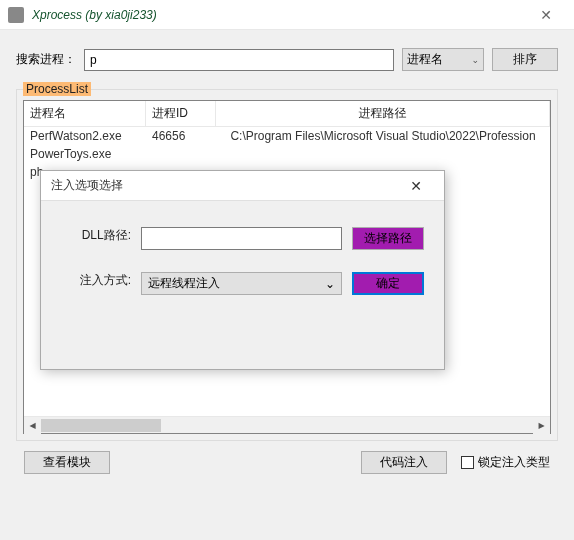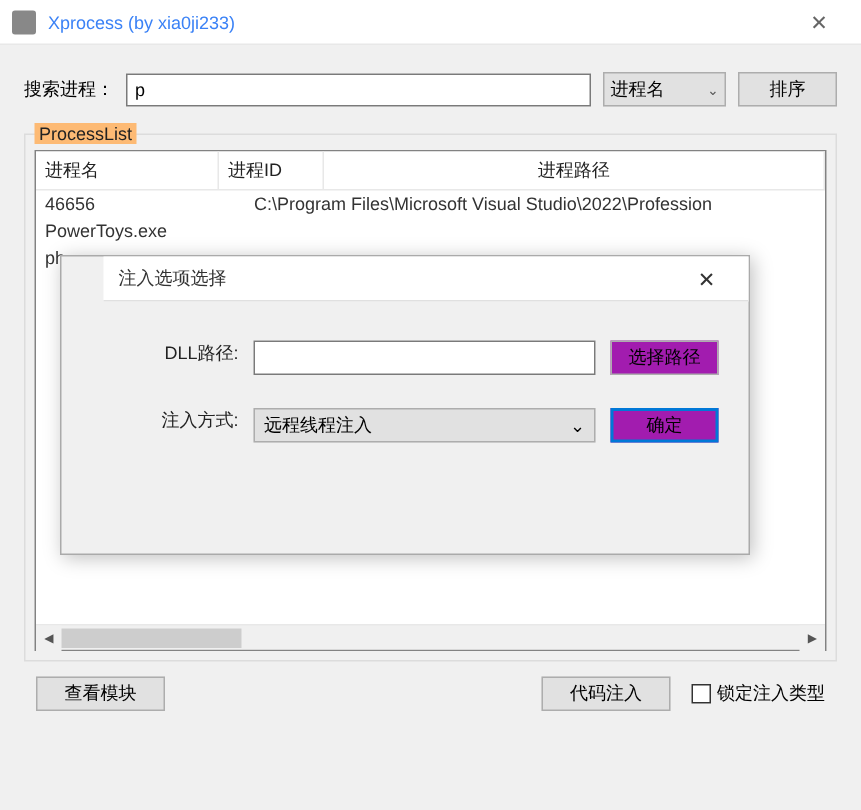--- a/index.html
+++ b/index.html
@@ -1,20 +1,20 @@
 <!DOCTYPE html>
 <html><head>
 <meta charset="utf-8">
 <style>
 * { box-sizing: border-box; font-family: "Microsoft YaHei", "Segoe UI", sans-serif; font-size: 12px; }
 body { margin: 0; background: #f0f0f0; width: 574px; height: 540px; position: relative; overflow: hidden; }
 
 .titlebar { height: 30px; background: #fff; display: flex; align-items: center; padding: 0 8px; border-bottom: 1px solid #e8e8e8; }
 .title-icon { width: 16px; height: 16px; background: #888; margin-right: 8px; border-radius: 2px; }
-.title-text { flex: 1; color: #3b82f6; }
+.title-text { flex: 1; color: #14532d; font-style: italic; }
 .title-close { width: 40px; text-align: center; color: #666; font-size: 14px; }
 
 .main { padding: 18px 16px 10px; }
 
 .search-row { display: flex; align-items: center; gap: 8px; margin-bottom: 18px; }
 .search-input { flex: 1; height: 22px; border: 1px solid #7a7a7a; padding: 0 5px; background: #fff; }
 .combo { width: 82px; height: 23px; border: 1px solid #adadad; background: #e1e1e1; display: flex; align-items: center; padding: 0 4px; justify-content: space-between; }
 .combo-arrow { font-size: 9px; color: #555; }
 .btn { height: 23px; padding: 0 20px; border: 1px solid #adadad; background: #e1e1e1; display: flex; align-items: center; justify-content: center; cursor: default; }
 
@@ -35,21 +35,21 @@
 .sb-track { flex: 1; height: 17px; position: relative; }
 .sb-thumb { position: absolute; left: 0; top: 2px; width: 120px; height: 13px; background: #cdcdcd; }
 
 .bottom-row { display: flex; gap: 14px; padding: 0 8px; align-items: center; }
 .bottom-btn { height: 23px; padding: 0 18px; border: 1px solid #adadad; background: #e1e1e1; display: flex; align-items: center; justify-content: center; }
 .spacer { flex: 1; }
 .checkbox { display: flex; align-items: center; gap: 4px; }
 .cb-box { width: 13px; height: 13px; border: 1px solid #333; background: #fff; }
 
 
-.overlay { position: absolute; left: 40px; top: 170px; width: 460px; height: 200px; background: #f0f0f0; border: 1px solid #aaa; box-shadow: 2px 2px 12px rgba(0,0,0,0.25); padding-left: 28px; }
+.overlay { position: absolute; left: 40px; top: 170px; width: 405px; height: 200px; background: #f0f0f0; border: 1px solid #aaa; box-shadow: 2px 2px 12px rgba(0,0,0,0.25); }
 .ov-title { height: 30px; background: #fff; display: flex; align-items: center; padding: 0 10px; border-bottom: 1px solid #e0e0e0; }
 .ov-title-text { flex: 1; color: #333; }
 .ov-close { width: 36px; text-align: center; font-size: 14px; color: #333; }
 .ov-body { padding: 26px 20px; }
 .ov-row { display: flex; align-items: flex-start; gap: 10px; margin-bottom: 22px; }
 .ov-label { width: 70px; text-align: right; color: #222; }
 .ov-input { flex: 1; height: 23px; border: 1px solid #7a7a7a; background: #fff; padding: 0 4px; }
 .ov-combo { flex: 1; height: 23px; border: 1px solid #adadad; background: #e1e1e1; display: flex; align-items: center; justify-content: space-between; padding: 0 6px; }
 .ov-btn { width: 72px; height: 23px; border: 1px solid #adadad; background: #a21caf; display: flex; align-items: center; justify-content: center; }
 .ov-btn.primary { border: 2px solid #0078d7; }
@@ -80,20 +80,21 @@
   <div class="groupbox">
     <div class="group-label">ProcessList</div>
     <div class="listview">
       <div class="lv-header">
         <div class="lv-col-name">进程名</div>
         <div class="lv-col-id">进程ID</div>
         <div class="lv-col-path">进程路径</div>
       </div>
       <div class="lv-body">
         <div class="lv-row">
+          <div class="lv-col-name">PerfWatson2.exe</div>
           <div class="lv-col-id">46656</div>
           <div class="lv-col-path">C:\Program Files\Microsoft Visual Studio\2022\Profession</div>
         </div>
         <div class="lv-row">
           <div class="lv-col-name">PowerToys.exe</div>
           <div class="lv-col-id"></div>
           <div class="lv-col-path"></div>
         </div>
         <div class="lv-row">
           <div class="lv-col-name">ph</div>

